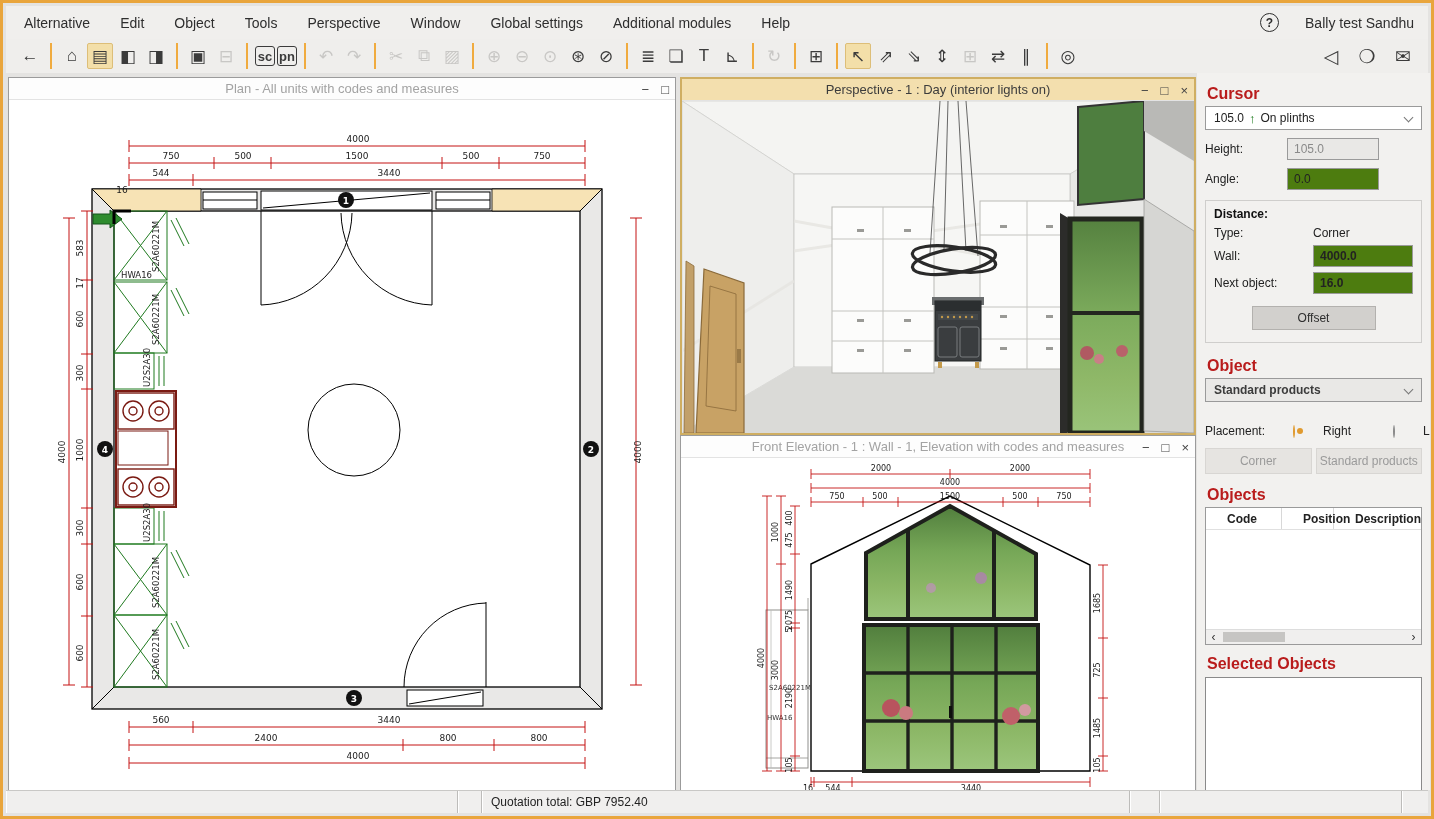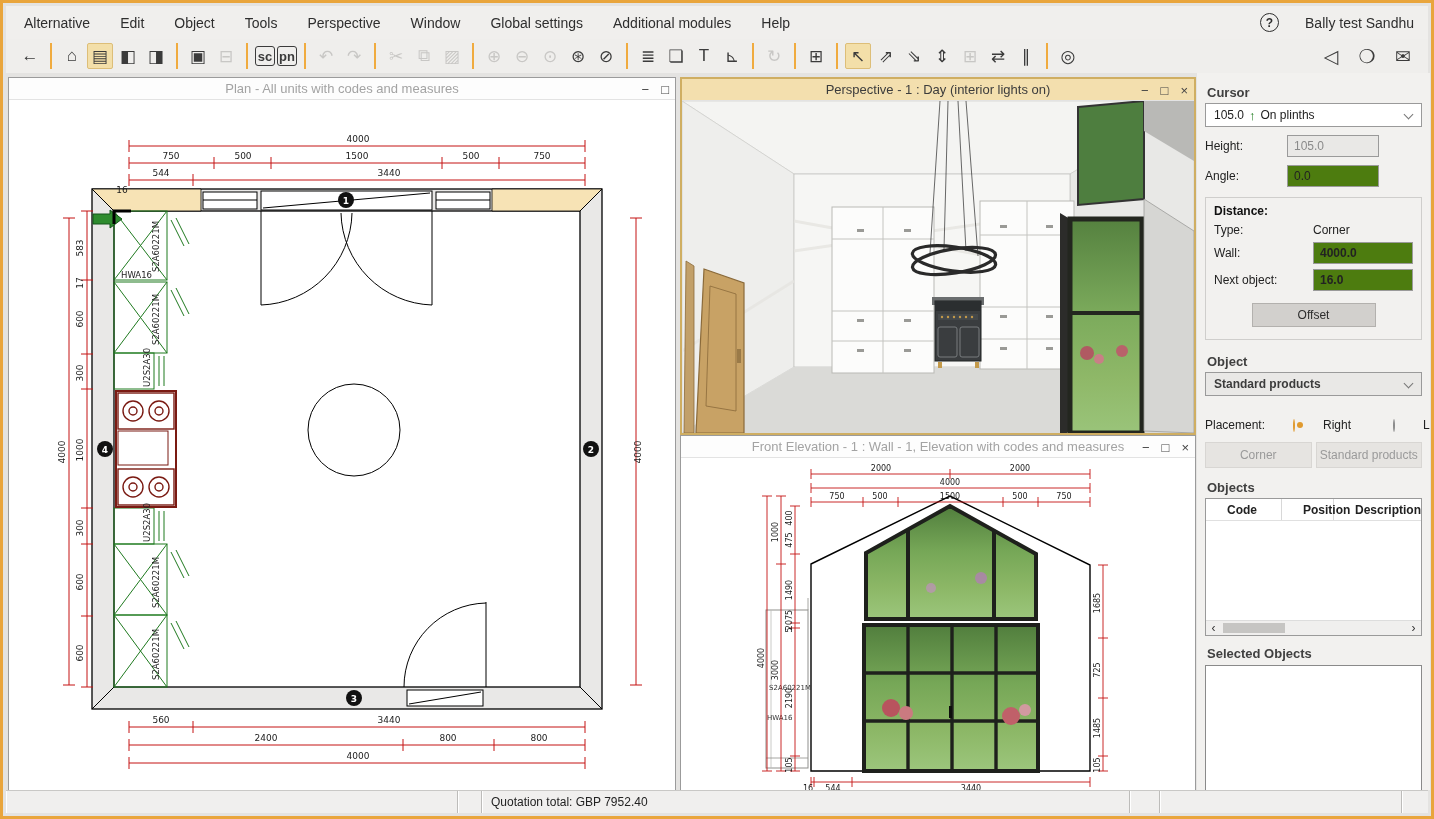--- a/index.html
+++ b/index.html
@@ -32,21 +32,21 @@
   .win-controls { position:absolute; right:6px; top:0; height:22px; display:flex; align-items:center; gap:12px; font-size:13px; color:#444; }
   .win-controls span { cursor:default; }
   .win-body { position:relative; overflow:hidden; background:#fff; }
 
   #win-plan { left:5px; top:74px; width:668px; height:717px; }
   #win-persp { left:677px; top:74px; width:516px; height:358px; }
   #win-elev { left:677px; top:432px; width:516px; height:359px; }
 
   
   .sidebar { position:absolute; left:1194px; top:70px; width:233px; bottom:26px; background:#f2f1ef; padding:8px 8px 0 8px; overflow:hidden; }
-  .sb-section-title { font-size:13px; font-weight:bold; color:#404040; margin:4px 0 3px 2px; }
+  .sb-section-title { font-size:16px; font-weight:bold; color:#b91c1c; margin:4px 0 3px 2px; }
   .sb-dropdown { height:24px; background:#fff; border:1px solid #9a9a9a; display:flex; align-items:center; padding:0 8px; font-size:12px; color:#222; position:relative; }
   .sb-dropdown .chev { position:absolute; right:9px; top:7px; width:7px; height:7px; border-right:1.7px solid #777; border-bottom:1.7px solid #777; transform:rotate(45deg); }
   .green-arrow { color:#1b7a1b; font-weight:900; margin:0 5px; font-size:13px; }
   .sb-row { display:flex; align-items:center; margin-top:8px; font-size:12px; color:#222; }
   .sb-row label { width:82px; }
   .sb-input { height:22px; border:1px solid #9a9a9a; background:#4d7c0f; font-size:12px; padding:0 6px; color:#222; width:92px; font-family:"Liberation Sans",sans-serif; }
   .sb-input.disabled { background:#e9e8e6; color:#8a8a8a; }
   .fieldset { border:1px solid #cfcecc; margin-top:10px; padding:6px 8px 10px 8px; }
   .fieldset .fs-title { font-size:12px; font-weight:bold; color:#111; }
   .fs-row { display:flex; align-items:center; justify-content:space-between; margin-top:5px; font-size:12px; color:#222; }

